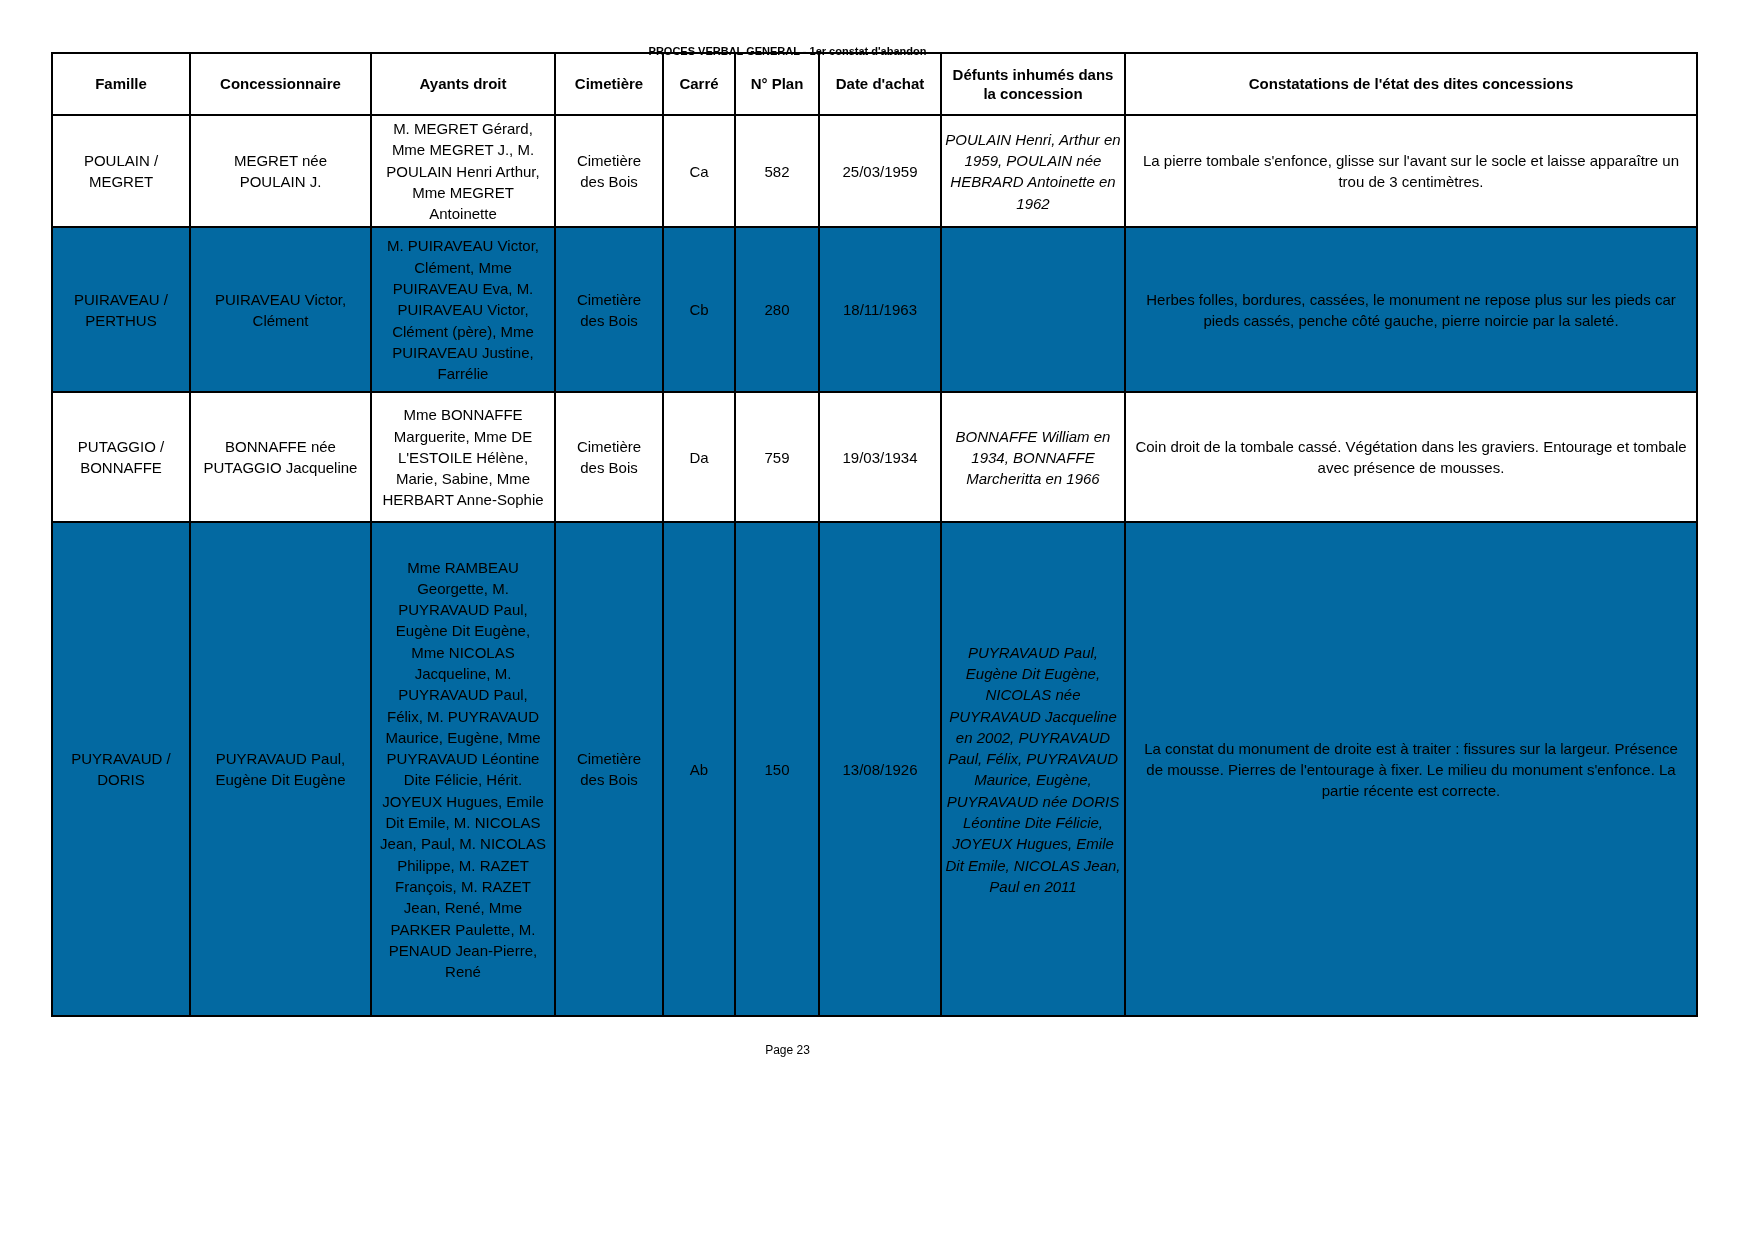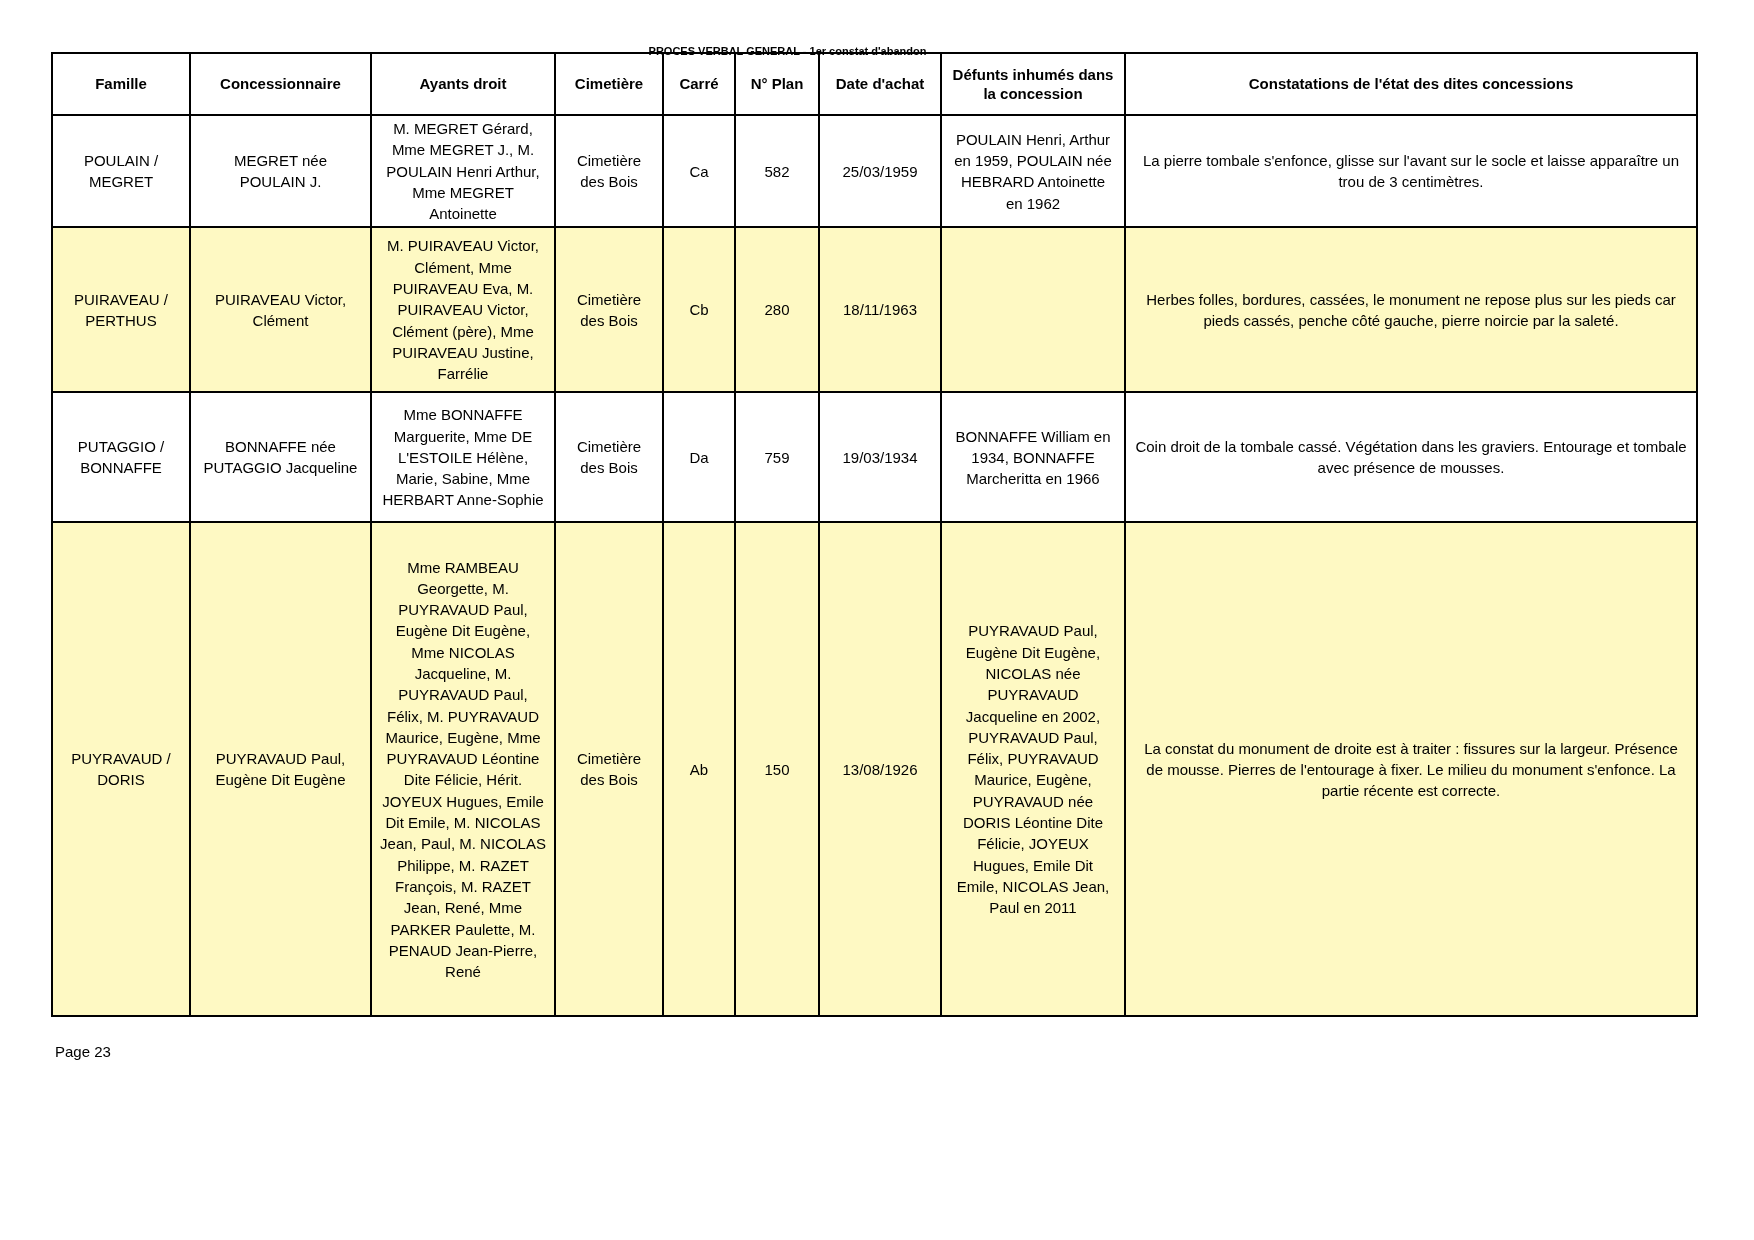--- a/index.html
+++ b/index.html
@@ -46,29 +46,29 @@
   }
   th {
     font-weight: bold;
     line-height: 1.3;
   }
   thead tr { height: 62px; }
   tr.row-1 { height: 112px; }
   tr.row-2 { height: 165px; }
   tr.row-3 { height: 130px; }
   tr.row-4 { height: 494px; }
-  tr.row-gray td { background: #fef9c3; }
-  td.cell-defunts { padding: 2px 11px; }
+  tr.row-gray td { background: #0369a1; }
+  td.cell-defunts { padding: 2px 1px; font-style: italic; }
   .page-footer {
     position: absolute;
     top: 1043px;
     left: 55px;
     width: 1465px;
-    text-align: left;
-    font-size: 15px;
+    text-align: center;
+    font-size: 12px;
   }
 </style>
 </head>
 <body>
 
 <div class="doc-title">PROCES VERBAL GENERAL - 1er constat d'abandon</div>
 
 <table class="main-table">
   <colgroup>
     <col style="width:138px">

